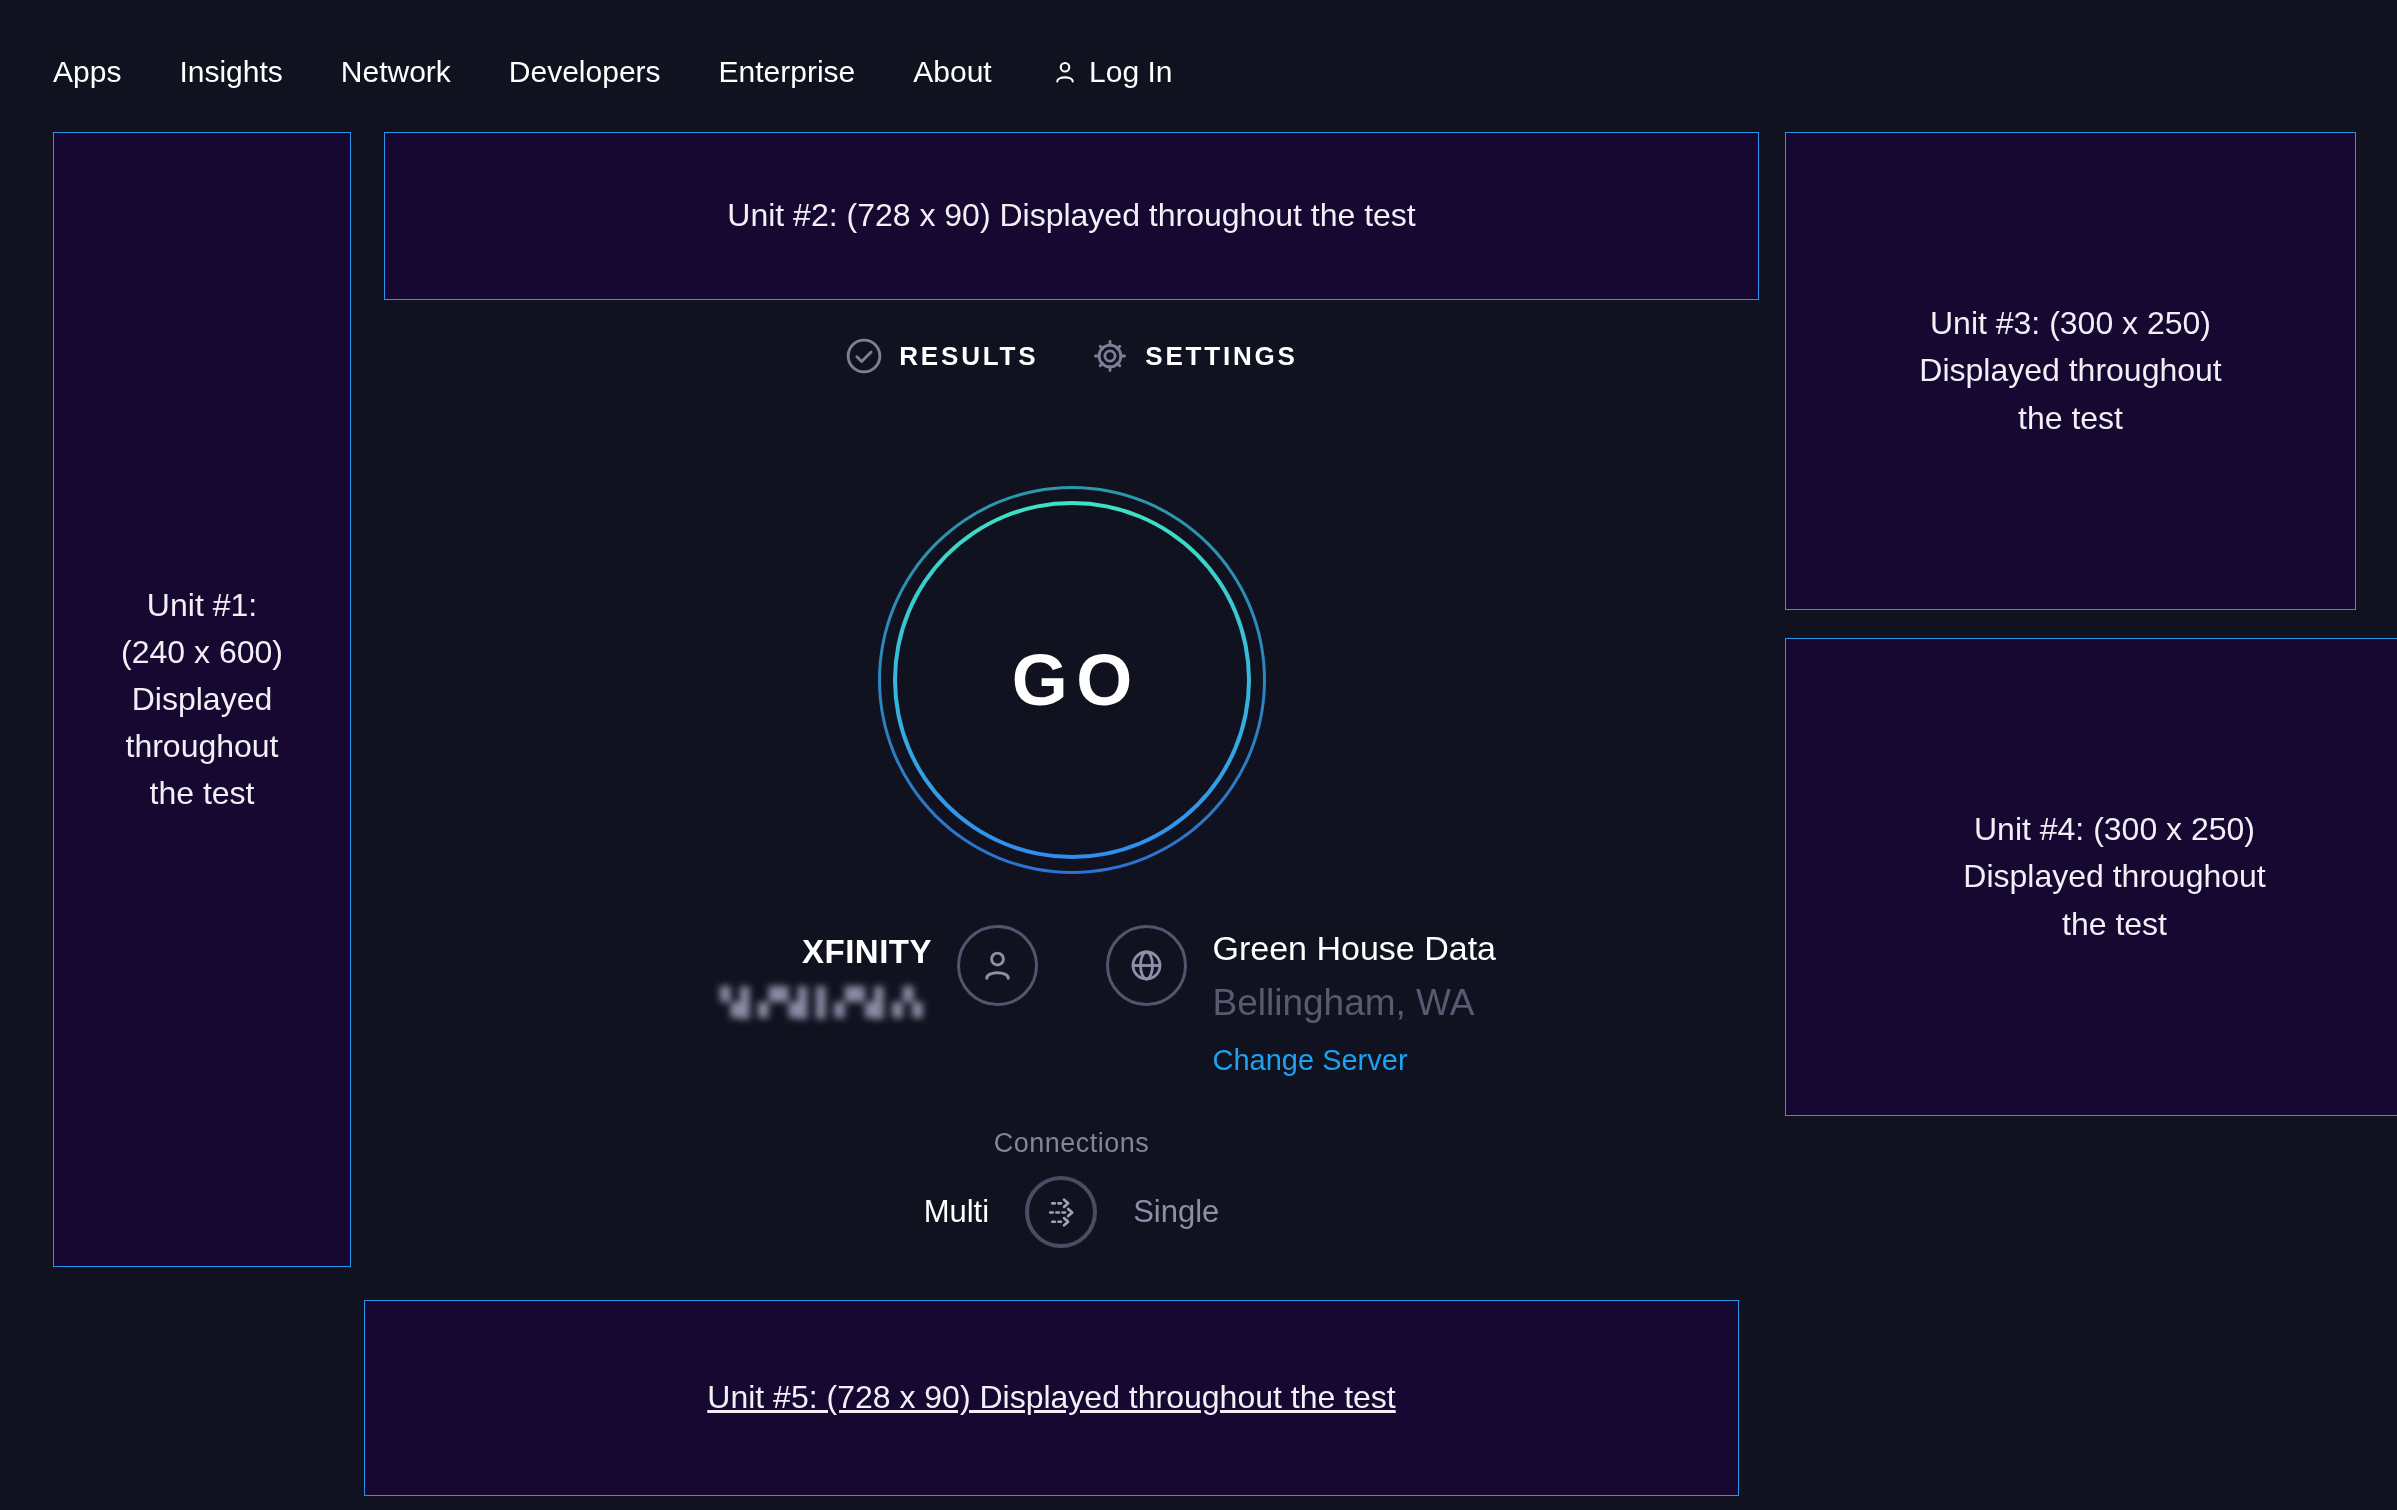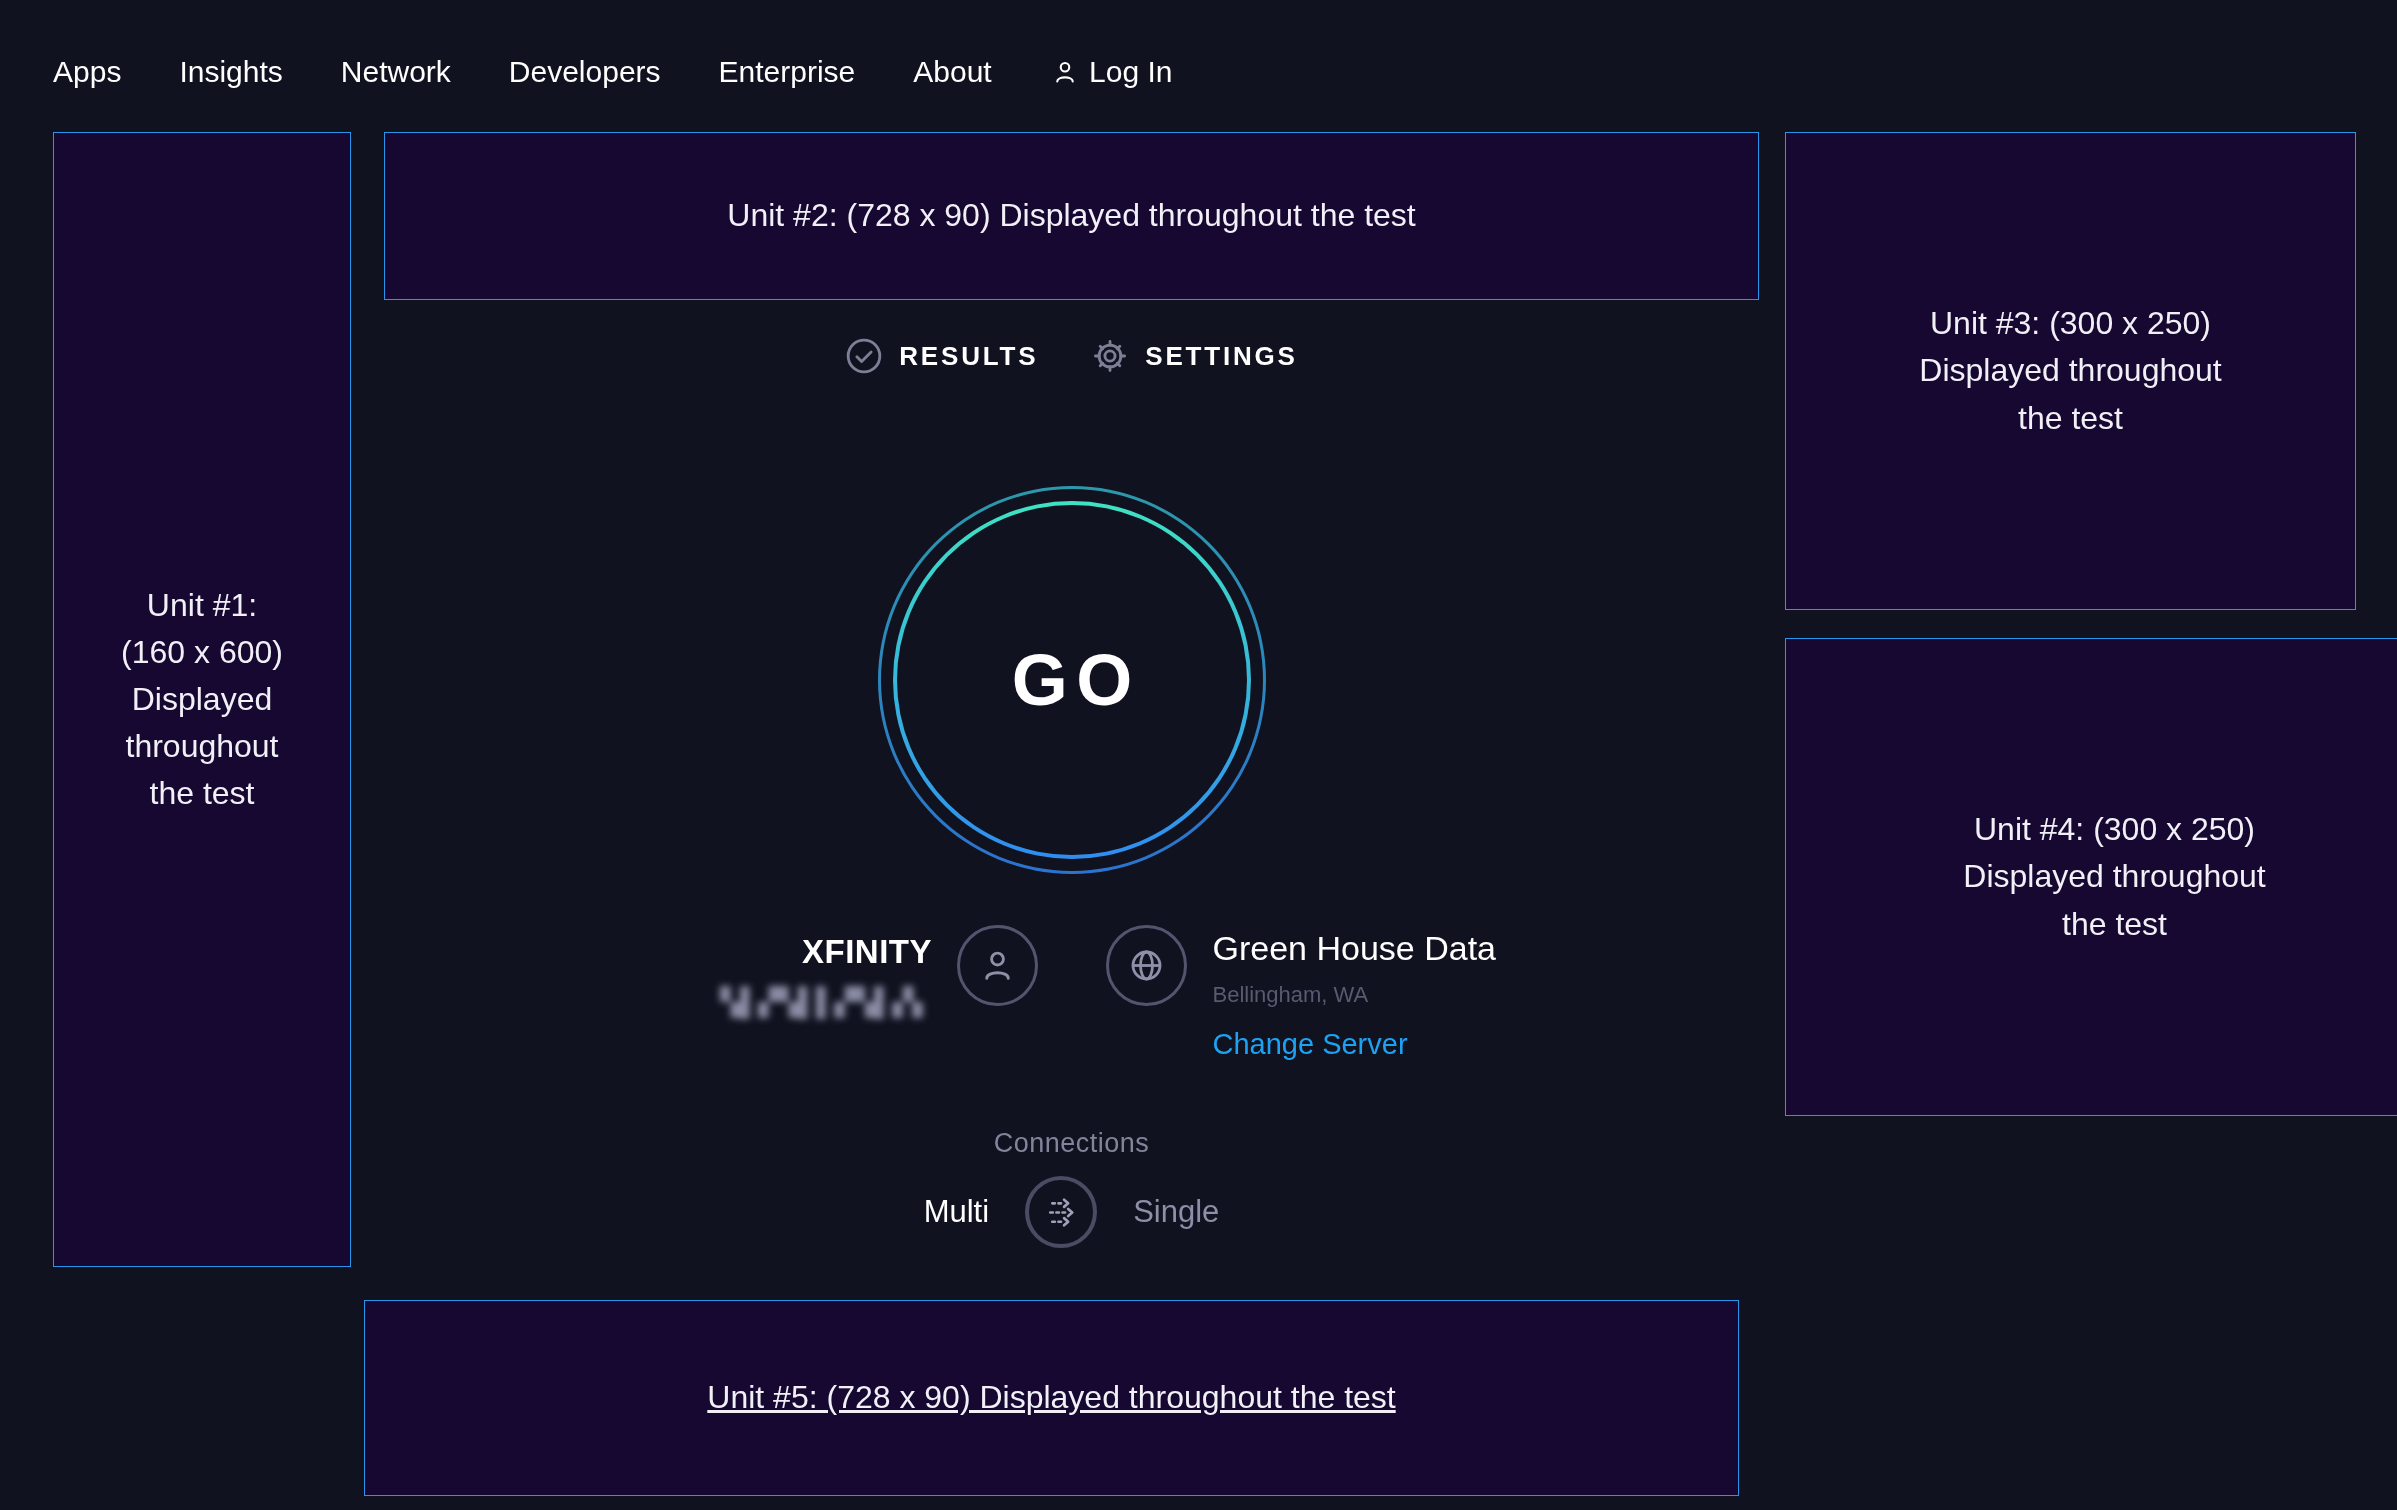--- a/index.html
+++ b/index.html
@@ -38,21 +38,21 @@
   
   .host-row{position:absolute;top:925px;left:384px;width:1375px;display:grid;grid-template-columns:1fr 1fr;column-gap:68px;}
   .isp-block{justify-self:end;display:flex;gap:24.5px;}
   .isp-text{text-align:right;padding-top:7.5px;}
   .isp-name{font-size:33px;color:#fff;font-weight:700;letter-spacing:0.5px;}
   .isp-masked{margin-top:15px;font-size:27px;color:#8a8ca4;filter:blur(3.8px);letter-spacing:-0.9px;}
   .circle-icon{width:81px;height:81px;border-radius:50%;border:3.8px solid #53556e;display:grid;place-items:center;flex:none;box-sizing:border-box;}
   .server-block{justify-self:start;display:flex;gap:26px;}
   .server-text{padding-top:3.8px;text-align:left;}
   .server-name{font-size:34px;color:#fff;font-weight:500;}
-  .server-loc{margin-top:14px;font-size:22px;color:#575a70;}
+  .server-loc{margin-top:14px;font-size:37px;color:#575a70;}
   .server-change{margin-top:20px;font-size:29px;color:#1da2f2;cursor:pointer;}
 
   
   .connections{position:absolute;top:1128px;left:384px;width:1375px;text-align:center;}
   .conn-title{font-size:27px;color:#83849c;letter-spacing:0.5px;}
   .conn-row{margin-top:17px;display:flex;justify-content:center;align-items:center;gap:36px;}
   .conn-multi{font-size:31px;color:#fff;font-weight:500;cursor:pointer;}
   .conn-single{font-size:31px;color:#8d8fa8;cursor:pointer;}
   .conn-circle{width:72px;height:72px;border:4.7px solid #4a4c63;border-radius:50%;display:grid;place-items:center;box-sizing:border-box;cursor:pointer;}
 </style>
@@ -74,21 +74,21 @@
           <circle cx="12" cy="8.2" r="3.4"></circle>
           <path d="M5.8 19.6 C5.8 15.2 18.2 15.2 18.2 19.6"></path>
         </svg>
         <span>Log In</span>
       </span>
     </nav>
   </header>
 
   <div class="ad" id="unit1">
       <span>Unit #1:
-(160 x 600)
+(240 x 600)
 Displayed
 throughout
 the test</span>
     </div>
   <div class="ad" id="unit2">
       <span>Unit #2: (728 x 90) Displayed throughout the test</span>
     </div>
   <div class="ad" id="unit3">
       <span>Unit #3: (300 x 250)
 Displayed throughout

